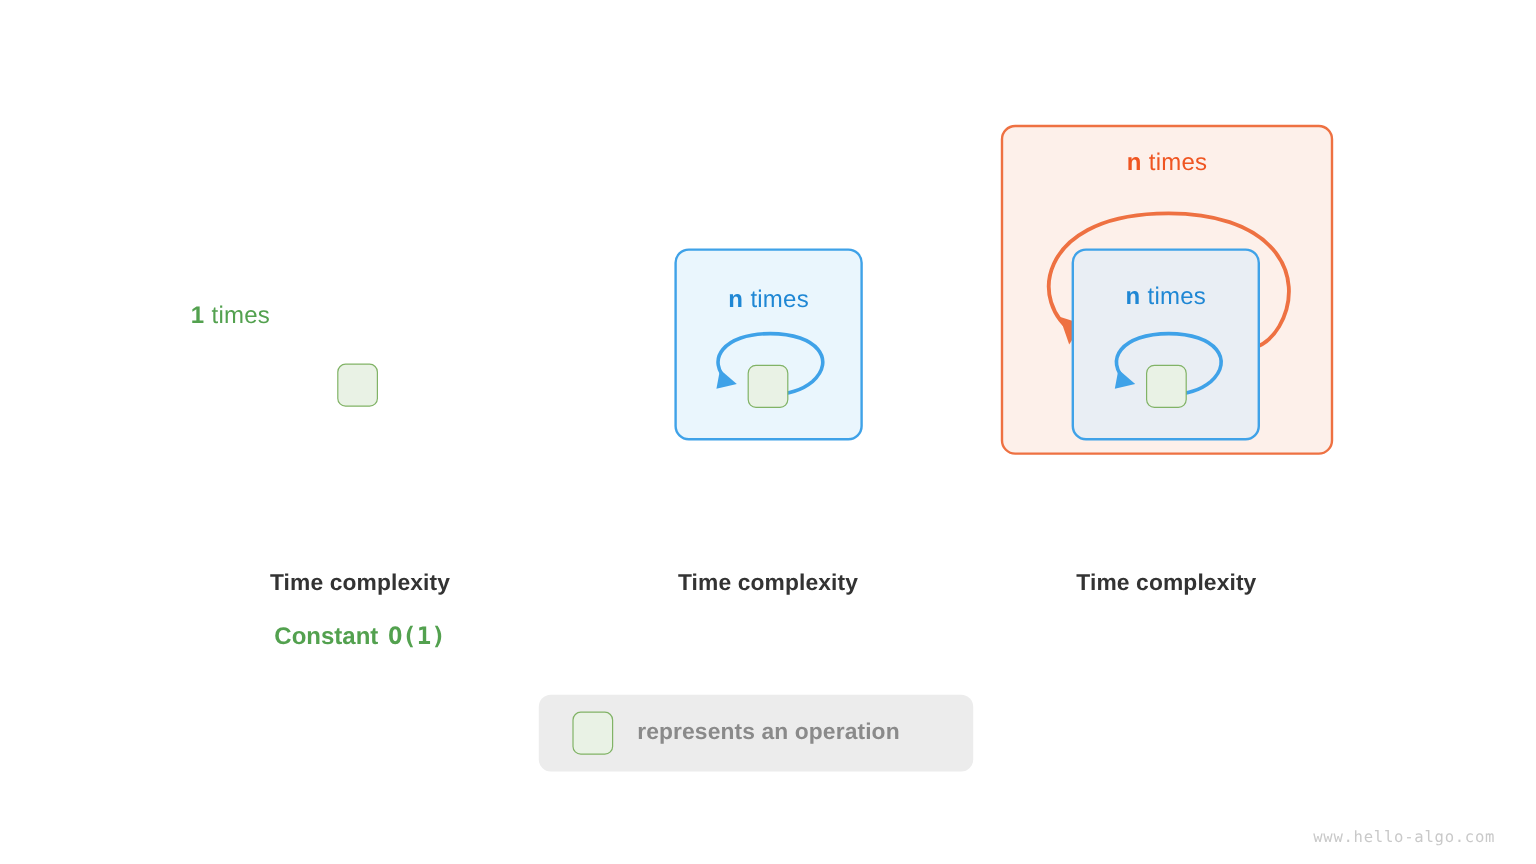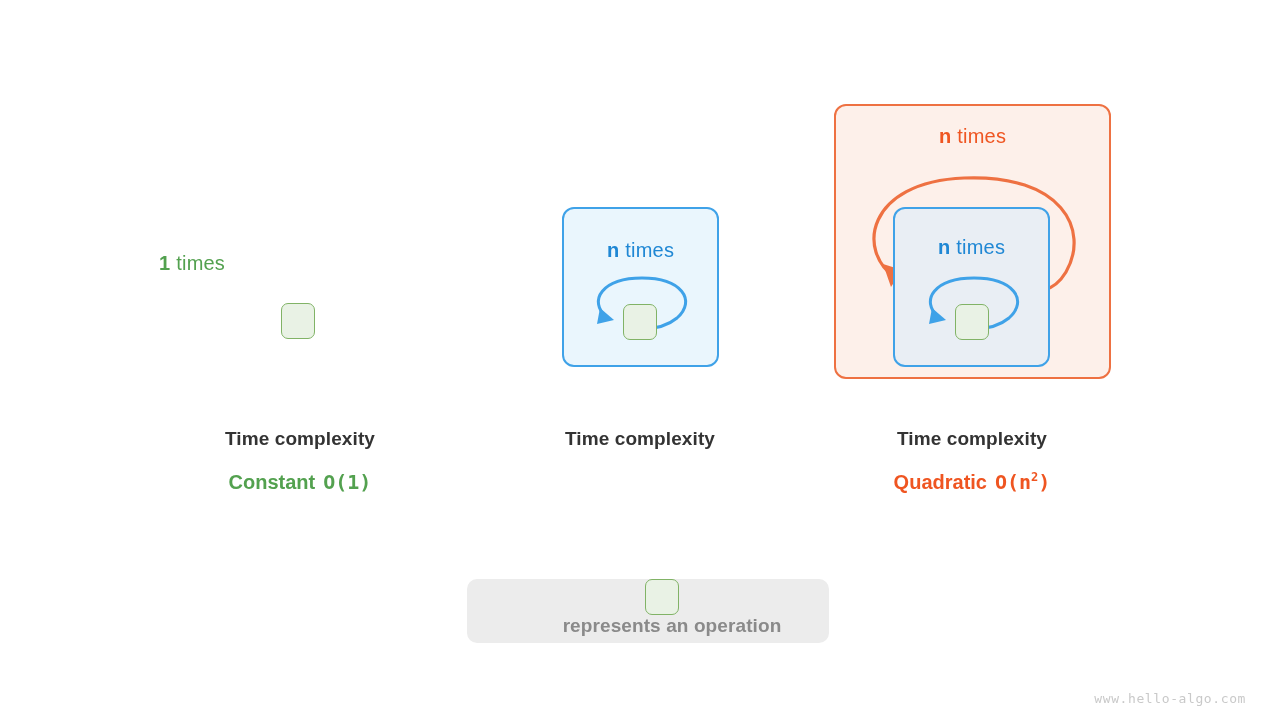--- a/index.html
+++ b/index.html
@@ -139,20 +139,21 @@
   #quad-op {
     left: 955px;
     top: 304px;
   }
 
   
   .caption-block {
     position: absolute;
     text-align: center;
     width: 360px;
+    margin-top: 48px;
   }
   .caption-title {
     font-size: 19px;
     font-weight: 700;
     color: #333333;
     letter-spacing: 0.1px;
   }
   .caption-value {
     margin-top: 20px;
     font-size: 20px;
@@ -175,31 +176,30 @@
   #cap-linear { left: 460px; top: 428px; color: #1f87d4; }
   #cap-quad  { left: 792px; top: 428px; color: #ef5521; }
 
   #cap-const .caption-value { color: #53a14f; }
   #cap-linear .caption-value { color: #1f87d4; }
   #cap-quad .caption-value { color: #ef5521; }
 
   
   #legend {
     position: absolute;
-    left: 467px;
+    left: 449px;
     top: 579px;
     width: 362px;
     height: 64px;
     background: #ececec;
     border-radius: 10px;
     display: flex;
     align-items: center;
     box-sizing: border-box;
     padding-left: 28px;
-    flex-direction: column;
   }
   #legend .op-square {
     position: relative;
     left: 0; top: 0;
     flex: 0 0 auto;
   }
   #legend-text {
     margin-left: 20px;
     font-size: 19px;
     font-weight: 700;
@@ -265,23 +265,20 @@
       <span>Constant</span><span class="bigo">O(1)</span>
     </div>
   </div>
 
   <div class="caption-block" id="cap-linear">
     <div class="caption-title">Time complexity</div>
   </div>
 
   <div class="caption-block" id="cap-quad">
     <div class="caption-title">Time complexity</div>
-    <div class="caption-value">
-      <span>Quadratic</span><span class="bigo"><span>O(n</span><sup>2</sup><span>)</span></span>
-    </div>
   </div>
 
   <div id="legend">
     <div class="op-square"></div>
     <div id="legend-text">represents an operation</div>
   </div>
 
   <div id="watermark">www.hello-algo.com</div>
 
 </div>

